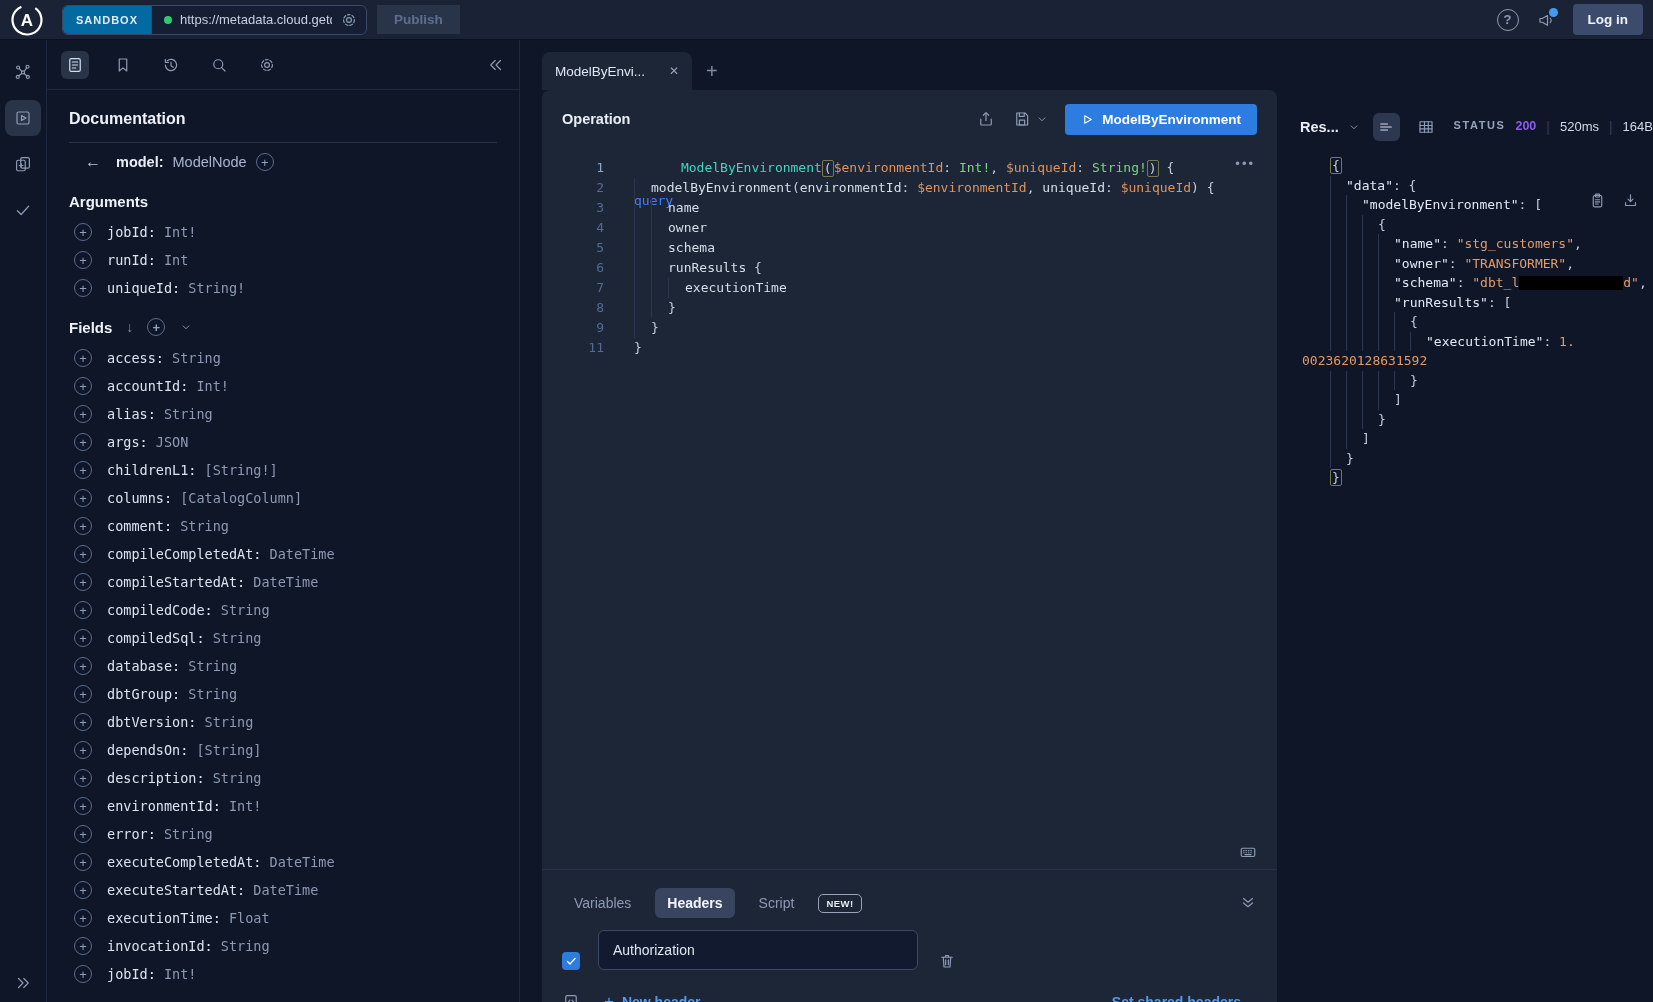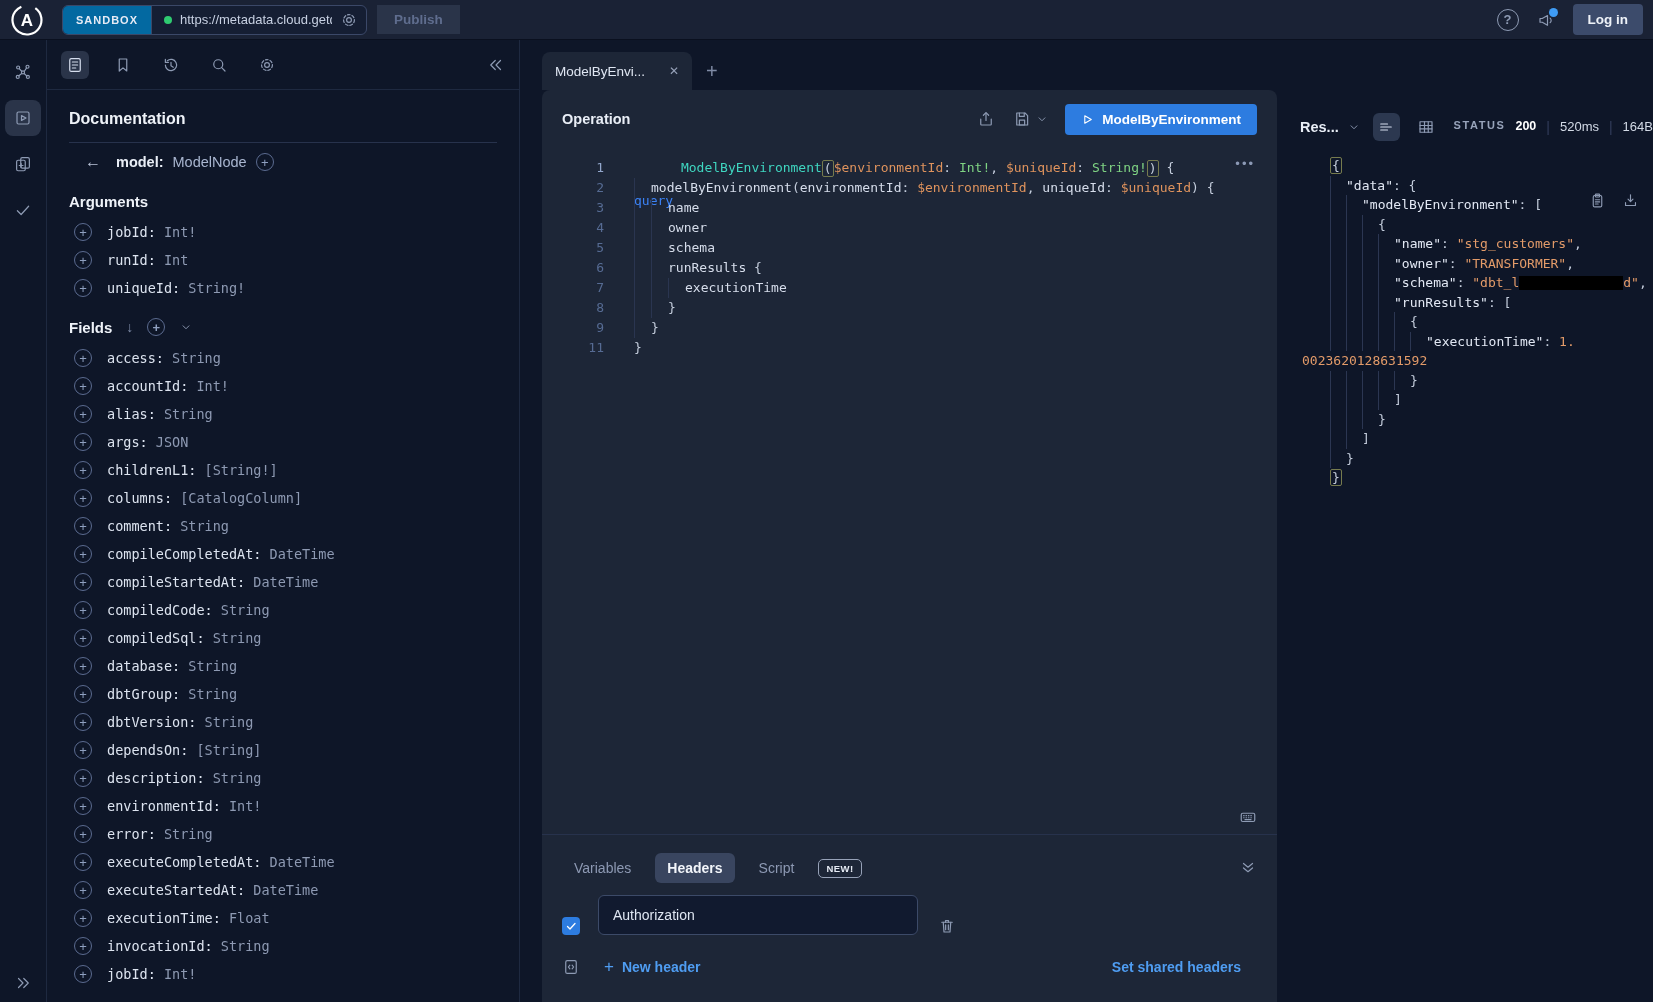--- a/index.html
+++ b/index.html
@@ -87,21 +87,21 @@
   .tk-fld { color:#d6ddeb; }
   .tk-bm { color:#c4cddc; border:1px solid #767b4e; border-radius:2px; padding:0 1px; height:17px; line-height:16px; align-self:center; }
   .tk-k { color:#e2e8f4; }
   .tk-s { color:#e39b69; }
   .tk-num { color:#e39b69; }
   .tk-redact { display:inline-block; width:104px; height:14px; background:#000; align-self:center; }
   .editor-menu { position:absolute; top:8px; right:22px; color:#8c99b5; letter-spacing:2px; font-size:13px; cursor:pointer; font-family:"Liberation Sans",sans-serif; }
   .kbd-btn { position:absolute; bottom:8px; right:20px; cursor:pointer; }
 
   
-  .req-panel { height:168px; border-top:1px solid #27324c; padding:0 20px; position:relative; flex:none; }
+  .req-panel { height:133px; border-top:1px solid #27324c; padding:0 20px; position:relative; flex:none; }
   .req-tabs { margin-top:14px; height:38px; display:flex; align-items:center; gap:12px; }
   .req-tab { font-size:14px; color:#8d99b3; padding:7px 12px; cursor:pointer; }
   .req-tab.active { background:#39455f; border-radius:6px; color:#f2f5fa; font-weight:bold; }
   .new-badge { border:1px solid #97a2b8; border-radius:5px; color:#e6ebf4; font-size:9.5px; font-weight:bold; letter-spacing:.5px; padding:3px 7px; }
   .req-collapse { position:absolute; right:20px; top:24px; cursor:pointer; }
   .hdr-row { margin-top:8px; display:flex; align-items:flex-end; height:40px; }
   .chk { width:18px; height:18px; border-radius:4px; background:#2d7ce0; display:flex; align-items:center; justify-content:center; flex:none; cursor:pointer; }
   .chk .ic { width:12px; height:12px; stroke:#fff; stroke-width:2.6; }
   .key-input { margin-left:18px; width:320px; height:40px; background:#111a2f; border:1px solid #3c4a68; border-radius:6px; color:#dfe6f2; font-size:14px; padding:0 14px; outline:none; font-family:"Liberation Sans",sans-serif; }
   .val-input { margin-left:10px; width:258px; height:40px; background:#111a2f; border:1px solid #3c4a68; border-radius:6px; display:flex; align-items:center; padding:0 6px 0 12px; gap:8px; }
@@ -119,21 +119,21 @@
   
   .response { flex:1; padding:70px 0 0 15px; position:relative; min-width:0; }
   .resp-head { height:34px; display:flex; align-items:center; }
   .resp-title { font-size:14.5px; font-weight:bold; color:#e9eef6; }
   .resp-chev { margin-left:8px; cursor:pointer; display:flex; }
   .view-chip { width:30px; height:28px; border-radius:6px; display:flex; align-items:center; justify-content:center; margin-left:12px; cursor:pointer; }
   .view-chip.active { background:#2c3850; }
   .view-chip.active .ic { stroke:#d6deee; }
   .status-group { display:flex; align-items:flex-start; margin-left:14px; gap:10px; }
   .status-label { font-size:11px; letter-spacing:1.6px; color:#97a3ba; font-weight:bold; }
-  .status-code { font-size:12.5px; font-weight:bold; color:#ffffff; }
+  .status-code { font-size:12.5px; font-weight:bold; color:#8b5cf6; }
   .stat-sep { color:#333e5c; font-size:14px; }
   .stat-val { font-size:13px; color:#d3dae6; }
   .resp-tools { position:absolute; top:152px; right:14px; display:flex; gap:16px; }
   .resp-tools .ic { width:17px; height:17px; }
   .json { margin-top:12px; font-family:"DejaVu Sans Mono",monospace; font-size:13px; }
   .jline { display:flex; height:19.5px; line-height:19.5px; white-space:pre; padding-left:30px; }
   .jline.wrap { padding-left:2px; }
 </style>
 </head>
 <body>

